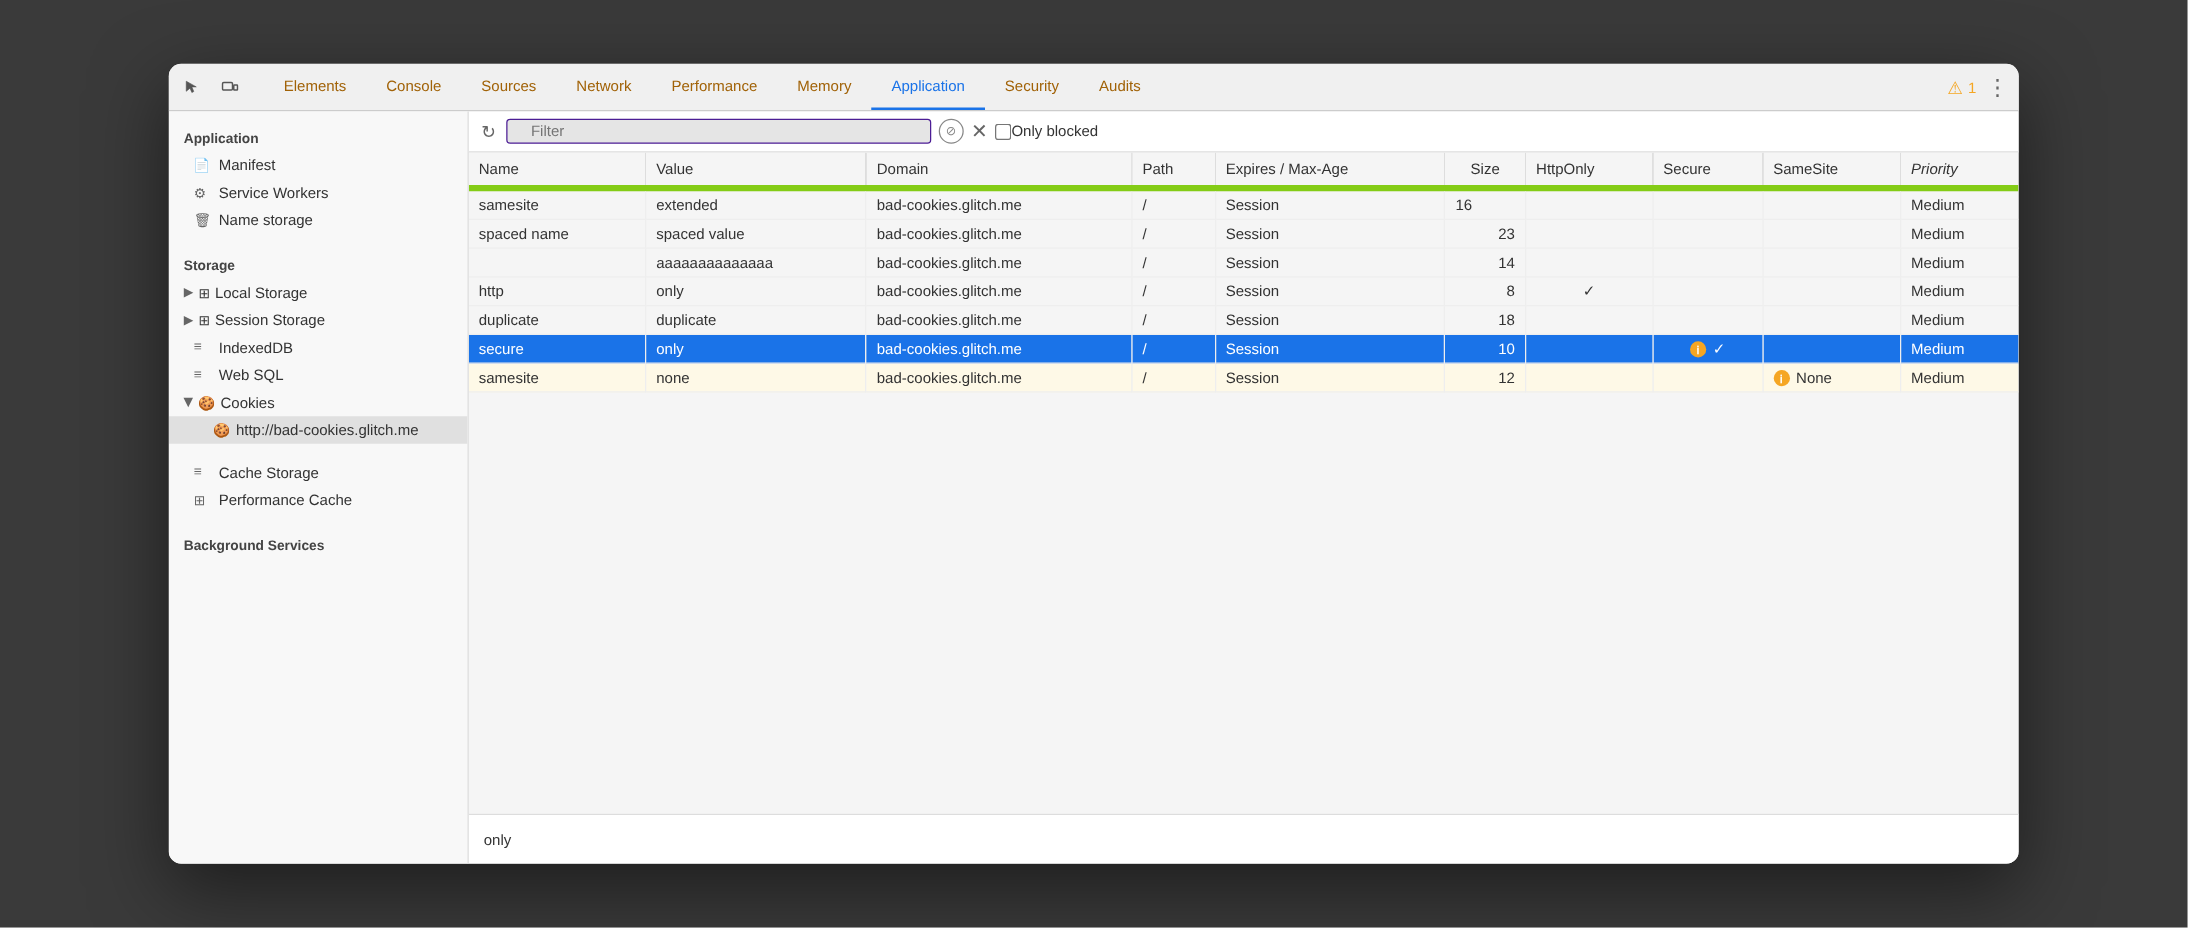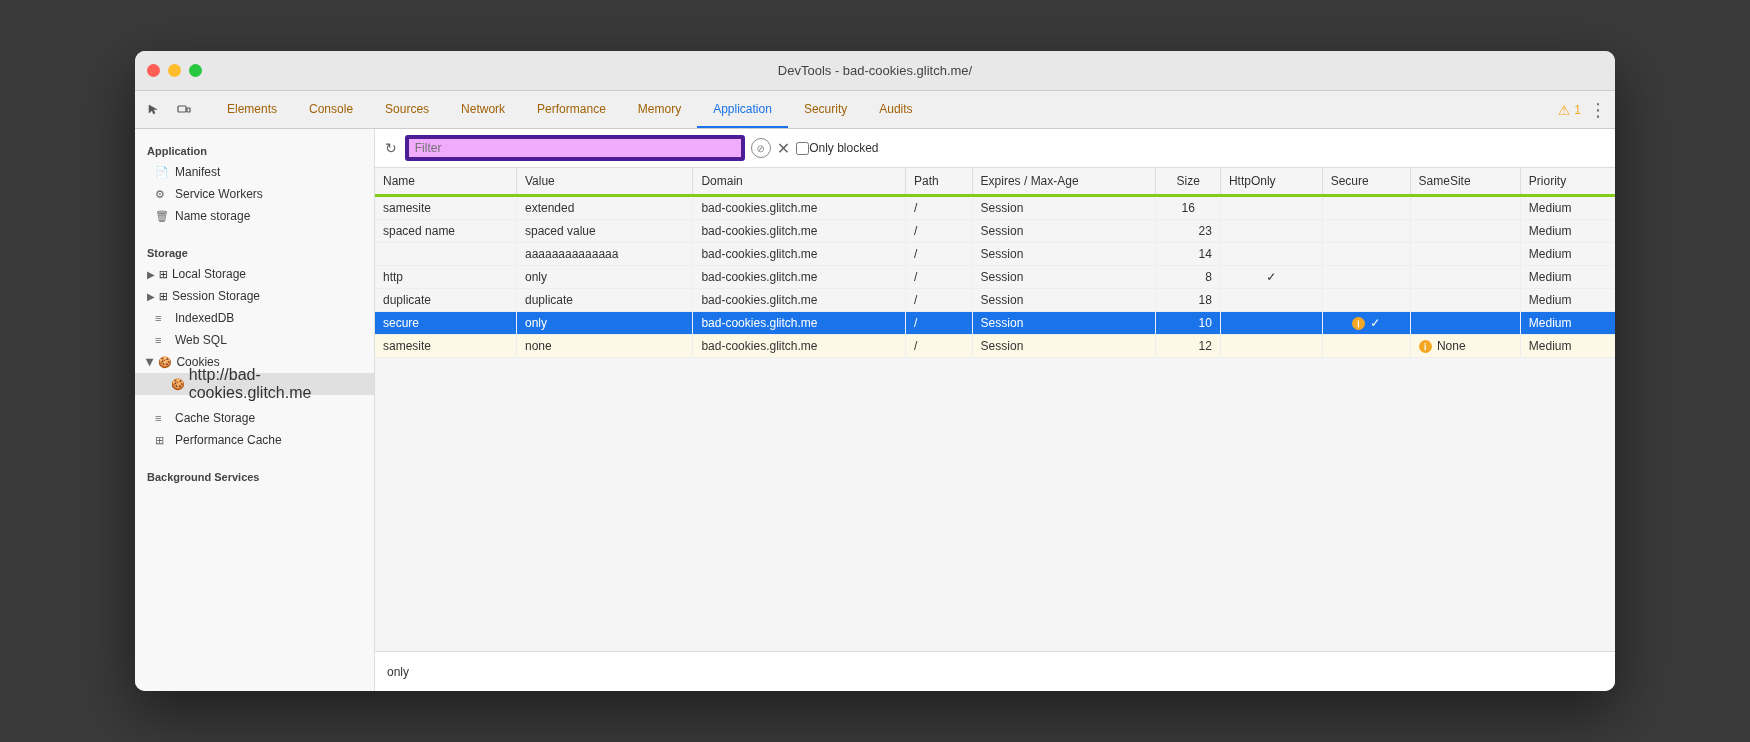--- a/index.html
+++ b/index.html
@@ -190,26 +190,26 @@
     }
     .filter-refresh {
       color: #666;
       font-size: 14px;
       cursor: pointer;
       padding: 2px;
     }
     .filter-input-wrap {
       flex: 1;
       max-width: 340px;
-      border: 4px solid #4c1d95;
+      border: 1px solid #4c1d95;
       border-radius: 3px;
-      background: #f0abfc;
-      display: flex;
-      align-items: center;
-      padding: 2px 6px;
+      background: #e5e5e5;
+      display: flex;
+      align-items: center;
+      padding: 2px 19px;
     }
     .filter-input {
       border: none;
       outline: none;
       font-size: 12px;
       width: 100%;
       background: transparent;
       color: #333;
     }
     .filter-no-icon {
@@ -241,34 +241,34 @@
       flex: 1;
       overflow: auto;
     }
     .cookie-table {
       width: 100%;
       border-collapse: collapse;
       font-size: 12px;
     }
     .cookie-table thead tr {
       background: #737373;
-      border-bottom: 3px solid #84cc16;
+      border-bottom: 5px solid #84cc16;
     }
     .cookie-table th {
       text-align: left;
       padding: 6px 8px;
       font-weight: 500;
       color: #333;
       border-right: 1px solid #ddd;
       white-space: nowrap;
       position: sticky;
       top: 0;
       background: #f5f5f5;
     }
-    .cookie-table th:last-child { border-right: none; }
+    .cookie-table th:last-child { border-right: none; font-style: italic; }
     .cookie-table td {
       padding: 4px 8px;
       border-right: 1px solid #eee;
       border-bottom: 1px solid #eee;
       white-space: nowrap;
       color: #333;
     }
     .cookie-table td:last-child { border-right: none; }
     .cookie-table tr.selected td {
       background: #1a73e8;
@@ -301,28 +301,20 @@
       font-weight: bold;
       margin-right: 2px;
       cursor: pointer;
     }
   </style>
 </head>
 <body>
 
 <div class="window">
 
-  <div class="titlebar">
-    <div class="traffic-lights">
-      <div class="tl tl-red"></div>
-      <div class="tl tl-yellow"></div>
-      <div class="tl tl-green"></div>
-    </div>
-    <span class="titlebar-title">DevTools - bad-cookies.glitch.me/</span>
-  </div>
 
   <div class="tabbar">
     <div class="tabbar-icons">
       <div class="tab-icon">
         <svg width="14" height="14" viewBox="0 0 14 14" fill="none">
           <path d="M2 2L2 10L5 7.5L6.5 11L8 10.2L6.5 6.5L10 6.5Z" fill="#555" stroke="#555" stroke-width="0.5"></path>
         </svg>
       </div>
       <div class="tab-icon">
         <svg width="14" height="14" viewBox="0 0 14 14" fill="none">
@@ -408,21 +400,21 @@
         <span class="icon">≡</span>
         <span>Web SQL</span>
       </div>
       <div class="sidebar-tree-item">
         <span class="tree-arrow" style="transform:rotate(90deg); display:inline-block;">▶</span>
         <span style="font-size:11px;">🍪</span>
         <span>Cookies</span>
       </div>
       <div class="sidebar-tree-item active-url" style="padding-left: 36px; background:#e0e0e0;">
         <span style="font-size:11px;">🍪</span>
-        <span style="font-size:16px;">http://bad-cookies.glitch.me</span>
+        <span style="font-size:12px;">http://bad-cookies.glitch.me</span>
       </div>
 
       <div class="sidebar-divider"></div>
 
       <div class="sidebar-item">
         <span class="icon">≡</span>
         <span>Cache Storage</span>
       </div>
       <div class="sidebar-item">
         <span class="icon">⊞</span>
@@ -465,21 +457,21 @@
               <th>Priority</th>
             </tr>
           </thead>
           <tbody id="cookie-tbody">
           <tr>
                 <td>samesite</td>
                 <td>extended</td>
                 <td>bad-cookies.glitch.me</td>
                 <td>/</td>
                 <td>Session</td>
-                <td style="text-align: center;">16</td>
+                <td style="text-align: left;">16</td>
                 <td style="text-align: center;"></td>
                 <td style="text-align: center;"></td>
                 <td></td>
                 <td>Medium</td>
               </tr>
               <tr>
                 <td>spaced name</td>
                 <td>spaced value</td>
                 <td>bad-cookies.glitch.me</td>
                 <td>/</td>

